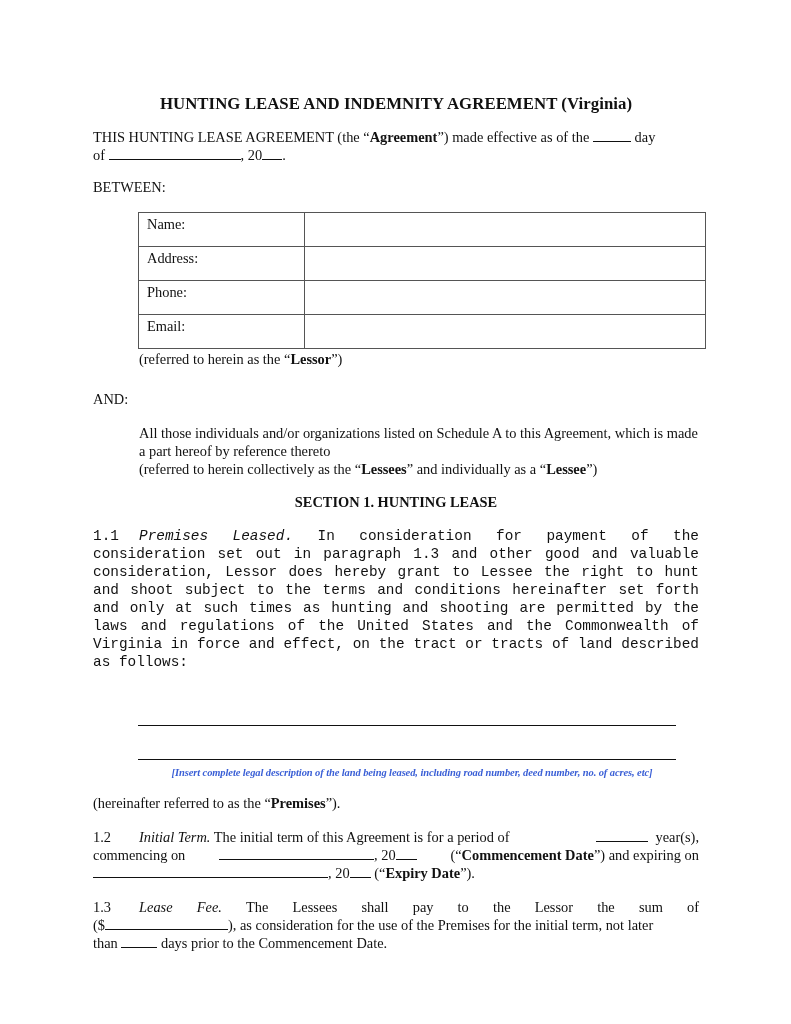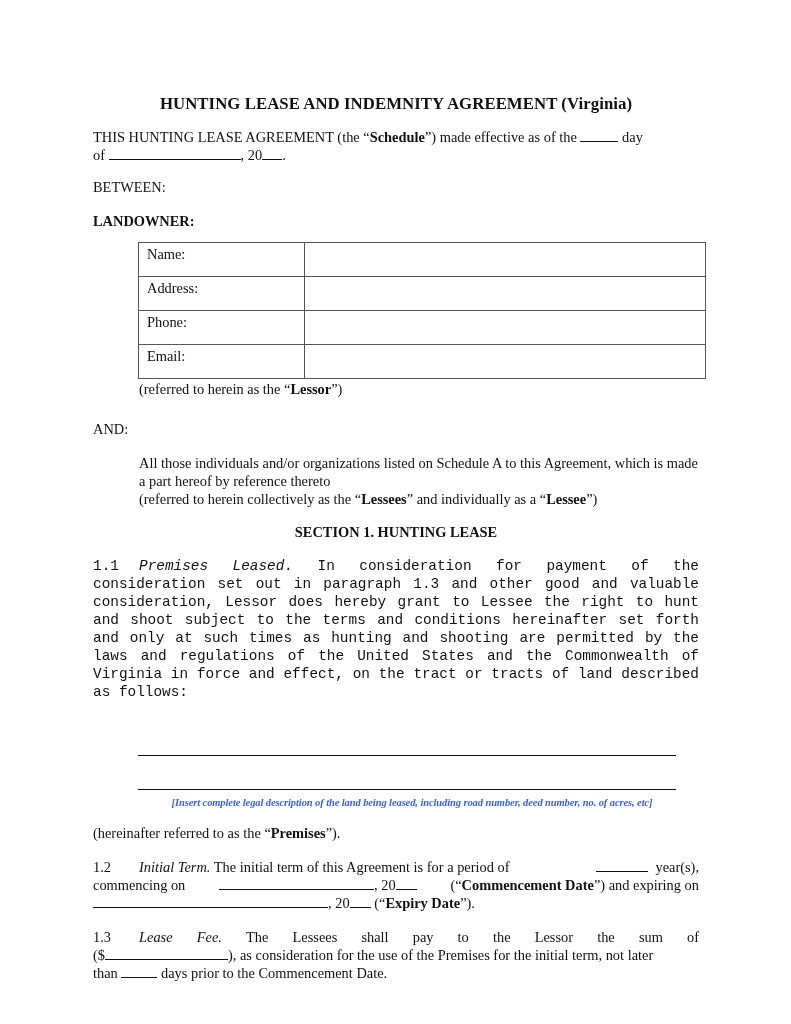--- a/index.html
+++ b/index.html
@@ -103,30 +103,29 @@
     }
   </style>
 </head>
 <body>
 
 <div class="page">
 
   <h1 class="title">HUNTING LEASE AND INDEMNITY AGREEMENT (Virginia)</h1>
 
   <p class="intro justify">
-    <span>THIS HUNTING LEASE AGREEMENT (the “</span><b>Schedule</b><span>”) made effective as of the</span>
+    <span>THIS HUNTING LEASE AGREEMENT (the “</span><b>Agreement</b><span>”) made effective as of the</span>
     <span class="blank" style="width:38px"></span>
     <span>day</span><br>
     <span>of</span>
     <span class="blank" style="width:132px"></span><span>, 20</span><span class="blank" style="width:20px"></span><span>.</span>
   </p>
 
   <p class="between">BETWEEN:</p>
 
-  <p class="landowner">LANDOWNER:</p>
 
   <table class="party">
     <tbody>
         <tr>
       <td class="label-cell">Name:</td>
       <td></td>
     </tr>
     <tr>
       <td class="label-cell">Address:</td>
       <td></td>

